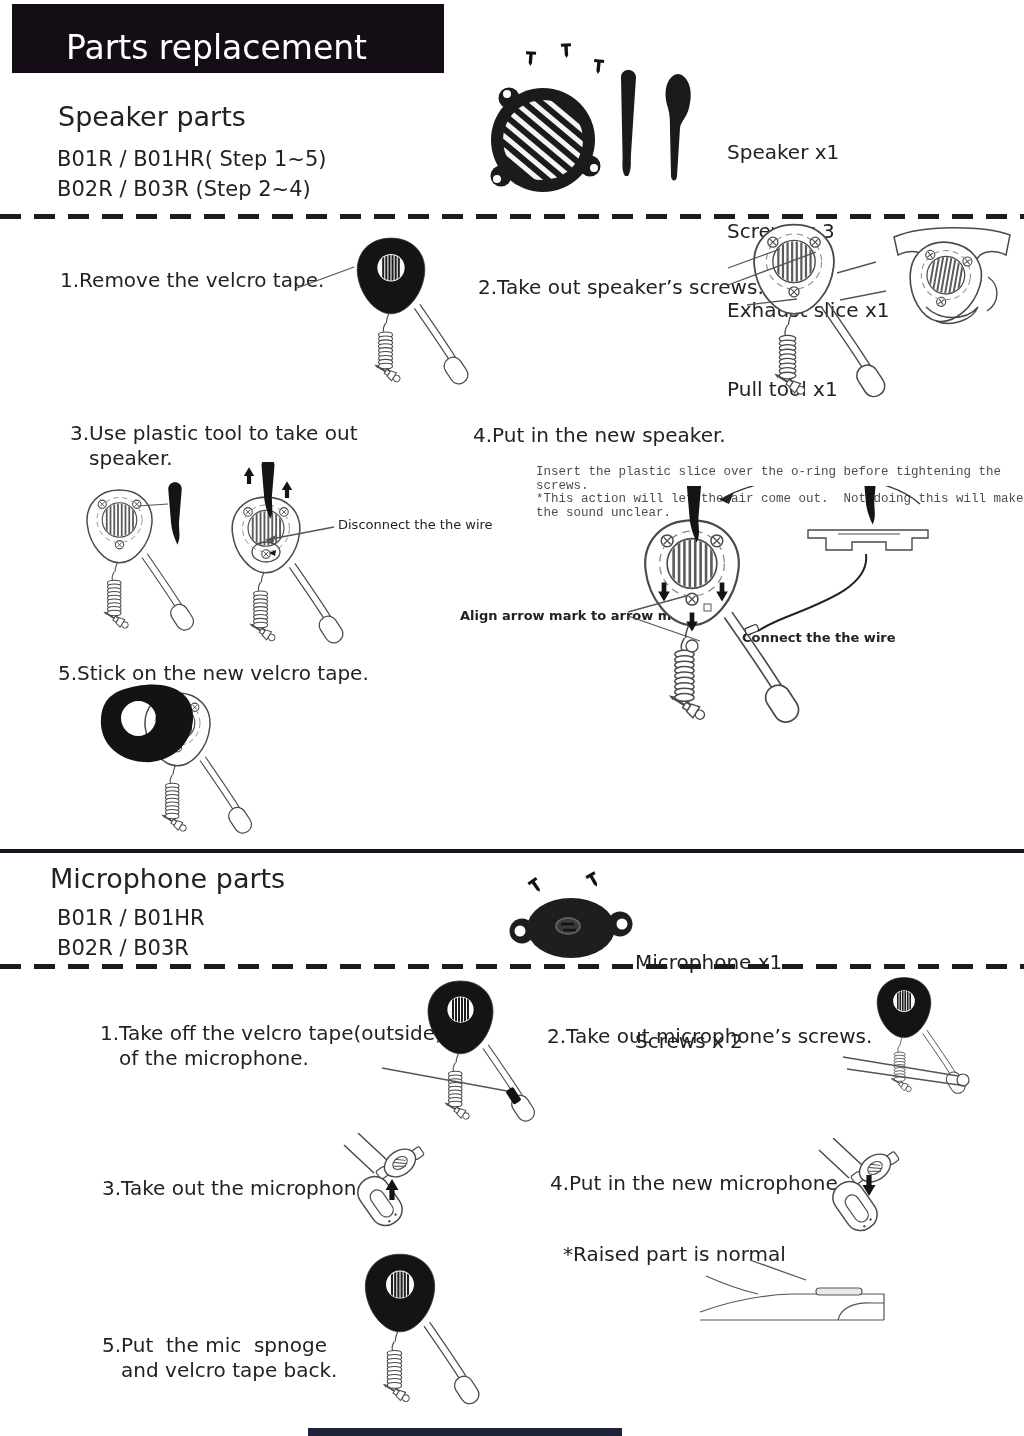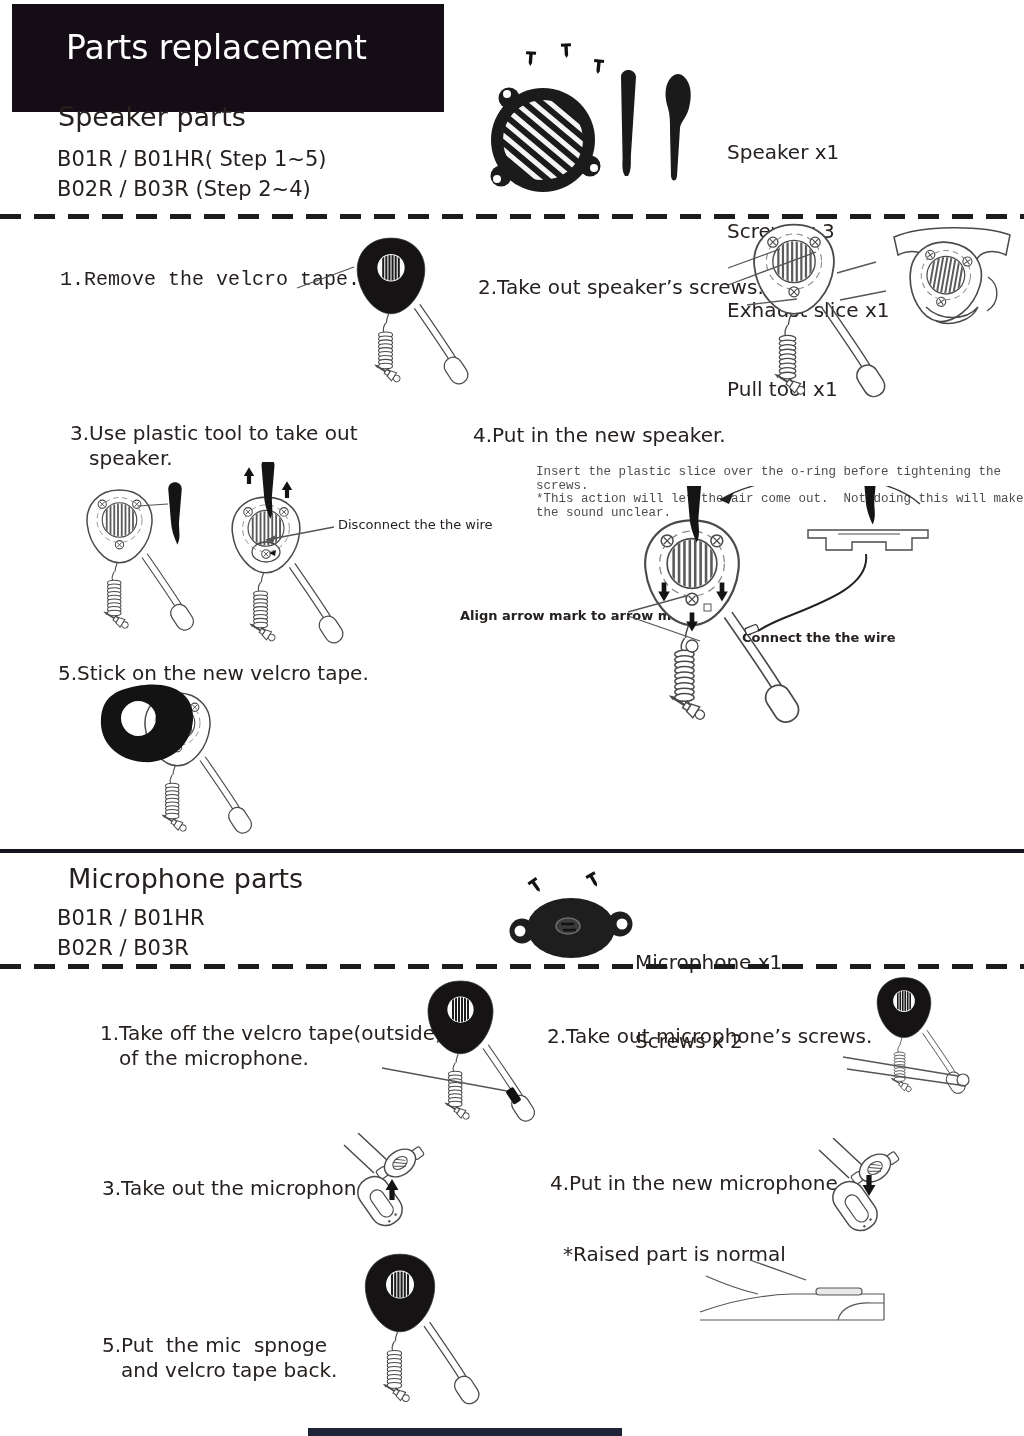--- a/index.html
+++ b/index.html
@@ -1,19 +1,19 @@
 <!DOCTYPE html>
 <html><head>
 <meta charset="utf-8">
 <style>
   html,body{margin:0;padding:0;background:#ffffff;}
   #page{position:relative;width:1024px;height:1436px;background:#ffffff;overflow:hidden;
         font-family:"DejaVu Sans","Liberation Sans",sans-serif;}
   .t{position:absolute;color:#26211f;white-space:pre;line-height:1.24;}
-  .banner{position:absolute;left:12px;top:4px;width:432px;height:108px;background:#150d16;}
+  .banner{position:absolute;left:12px;top:4px;width:432px;height:69px;background:#150d16;}
   .banner .t{color:#ffffff;font-size:33px;left:54px;top:24px;}
   .h1{font-size:27px;font-weight:500;}
   .models{font-size:21px;line-height:1.45;}
   .plist{font-size:20px;line-height:1.32;}
   .step{font-size:20px;}
   .small{font-size:13px;}
   .smallb{font-size:13px;font-weight:600;}
   .note{font-size:12.5px;line-height:1.08;color:#4e4e4e;font-family:Liberation Mono, monospace;}
   .dash{position:absolute;left:0;width:1024px;height:5px;
         background:repeating-linear-gradient(90deg,#1c1c1c 0 21px,transparent 21px 34px);}
@@ -161,21 +161,21 @@
 
   <div class="t plist" style="left:727px;top:86px;">
     <div>Speaker x1</div>
     <div>Screws x 3</div>
     <div>Exhaust slice x1</div>
     <div>Pull tool x1</div>
   </div>
 
   <div class="dash" style="top:214px;"></div>
 
-  <span class="t step" style="left:60px;top:268px;font-family:Liberation Mono, monospace;">1.Remove the velcro tape.</span>
+  <span class="t step" style="left:60px;top:268px;">1.Remove the velcro tape.</span>
   <span class="t step" style="left:478px;top:275px;">2.Take out speaker’s screws.</span>
   <span class="t step" style="left:70px;top:421px;">3.Use plastic tool to take out
    speaker.</span>
   <span class="t step" style="left:473px;top:423px;">4.Put in the new speaker.</span>
   <span class="t note" style="left:536px;top:466px;">Insert the plastic slice over the o-ring before tightening the
 screws.
 *This action will let the air come out.  Not doing this will make
 the sound unclear.</span>
   <span class="t small" style="left:338px;top:517px;">Disconnect the the wire</span>
   <span class="t smallb" style="left:460px;top:608px;">Align arrow mark to arrow mark.</span>
@@ -228,21 +228,21 @@
   </svg>
 
   <svg class="ill" style="left:85px;top:680px;" width="220" height="175" viewBox="0 0 220 175">
     <use href="#headsetO" transform="translate(55,10) scale(0.75)"></use>
     <path fill-rule="evenodd" d="M52,6 C84,0 110,12 108,40 C106,66 84,84 58,82 C32,80 14,62 16,38 C18,17 30,10 52,6 Z
              M53,21 C44,21 36,29 36,38 C36,48 44,56 53,56 C63,56 71,48 71,38 C71,29 63,21 53,21 Z" fill="#131313"></path>
   </svg>
 
   <div class="divider" style="top:849px;"></div>
 
-  <span class="t h1" style="left:68px;top:862px;">Microphone parts</span>
+  <span class="t h1" style="left:50px;top:862px;">Microphone parts</span>
   <span class="t models" style="left:57px;top:903px;">B01R / B01HR
 B02R / B03R</span>
 
   <svg class="ill" style="left:503px;top:860px;" width="135" height="105" viewBox="0 0 135 105">
     <use href="#screwSide" transform="translate(30,22) rotate(-35)"></use>
     <use href="#screwSide" transform="translate(88,16) rotate(-30)"></use>
     <g transform="translate(68,68)">
       <circle cx="-49" cy="3" r="12.5" fill="#1e1e1e"></circle>
         <circle cx="-51" cy="3" r="5.5" fill="#fff"></circle>
       <circle cx="49" cy="-4" r="12.5" fill="#1e1e1e"></circle>

